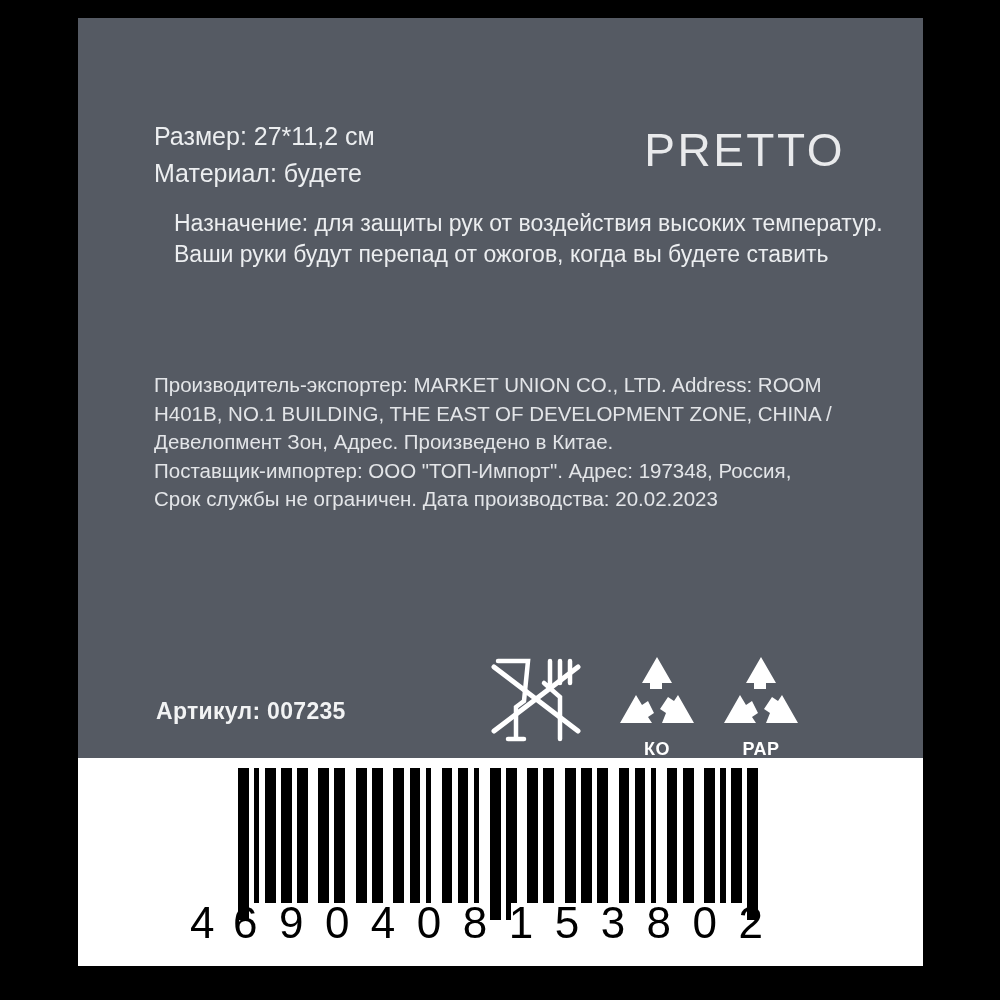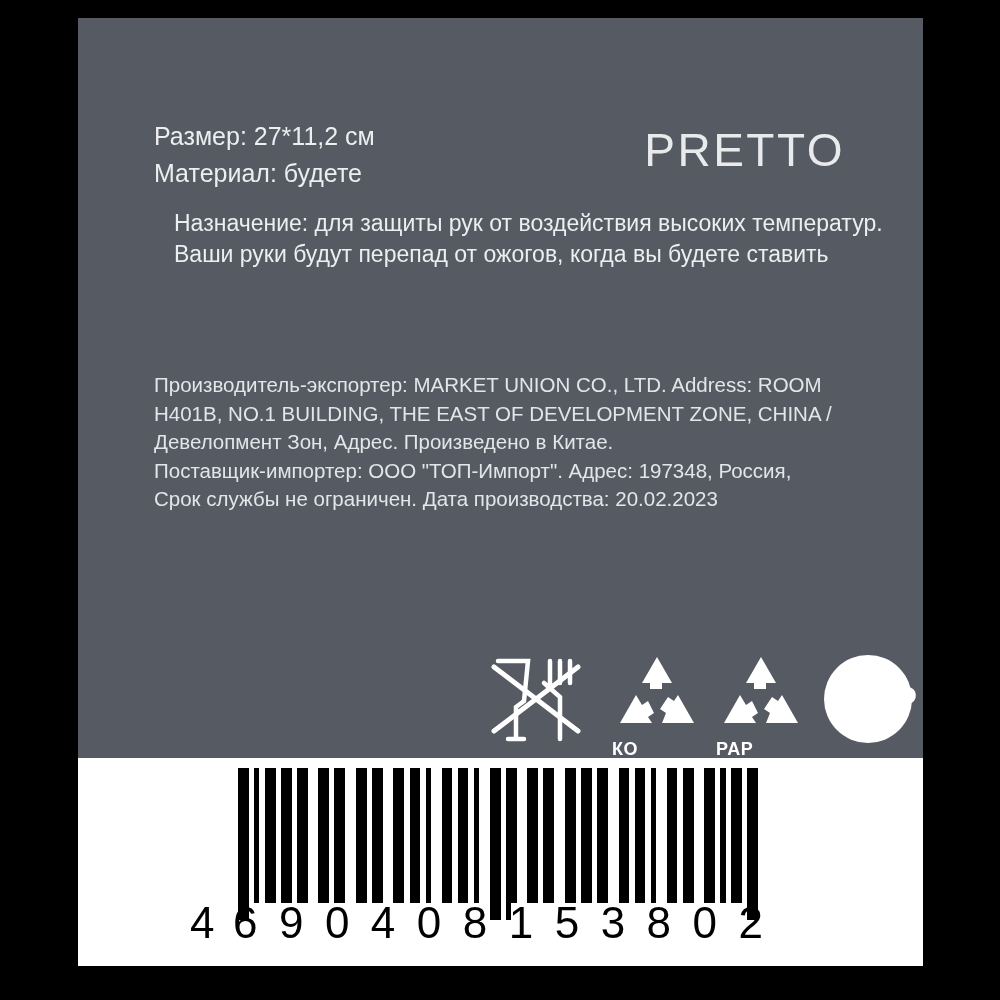--- a/index.html
+++ b/index.html
@@ -92,20 +92,21 @@
     width: 420px;
     height: 110px;
   }
   .icon {
     position: absolute;
     top: 0;
   }
   .icon-caption {
     position: absolute;
     width: 100%;
+    text-align: center;
     top: 86px;
     color: #ffffff;
     font-size: 18px;
     font-weight: bold;
     letter-spacing: 0.5px;
   }
   
   .barcode-wrap {
     position: absolute;
     left: 0;
@@ -170,20 +171,21 @@
     </div>
 
     <div class="manufacturer">
       <div>Производитель-экспортер: MARKET UNION CO., LTD. Address: ROOM</div>
       <div>H401B, NO.1 BUILDING, THE EAST OF DEVELOPMENT ZONE, CHINA  /</div>
       <div>Девелопмент Зон, Адрес. Произведено в Китае.</div>
       <div>Поставщик-импортер: ООО "ТОП-Импорт". Адрес: 197348, Россия,</div>
       <div>Срок службы не ограничен. Дата производства: 20.02.2023</div>
     </div>
 
+    <div class="article">Артикул: 007235</div>
 
     <div class="icon-strip">
 
       <div class="icon" style="left:0px; width:95px; height:100px;">
         <svg width="95" height="100" viewBox="0 0 95 100" aria-hidden="true">
           <g fill="none" stroke="#ffffff" stroke-width="4.5" stroke-linecap="round">
 
             <path d="M10 8 L40 8 L36 48 L28 54 L28 86 M20 86 L36 86"></path>
 
             <path d="M62 8 L62 30 M72 8 L72 30 M82 8 L82 30 M56 30 Q72 44 72 44 L72 86"></path>
@@ -209,27 +211,20 @@
         <svg width="90" height="84" viewBox="0 0 90 84" aria-hidden="true">
           <g fill="#ffffff">
             <path d="M45 4 L60 30 L50 30 L50 36 L38 36 L38 30 L30 30 Z"></path>
             <path d="M8 70 L24 42 L30 52 L36 48 L42 60 L36 64 L40 70 Z"></path>
             <path d="M82 70 L50 70 L54 60 L48 56 L56 44 L62 48 L66 42 Z"></path>
           </g>
         </svg>
         <div class="icon-caption">PAP</div>
       </div>
 
-      <div class="icon" style="left:332px; width:110px; height:100px;">
-        <svg width="110" height="92" viewBox="0 0 110 92" aria-hidden="true">
-          <circle cx="48" cy="46" r="44" fill="#ffffff"></circle>
-          <path d="M48 14 A32 32 0 1 0 48 78 A24 24 0 1 1 48 14 Z" fill="#555a63"></path>
-          <text x="74" y="60" font-family="Liberation Sans, sans-serif" font-size="36" font-weight="bold" fill="#ffffff" text-anchor="middle">TP</text>
-        </svg>
-      </div>
 
     </div>
   </div>
 
   <div class="barcode-panel">
     <div class="barcode-wrap">
       <div class="bars" id="bars">
           <i class="tall" style="width: 5.36082px;"></i>
           <i class="tall" style="width: 5.36082px;"></i>
           <i class="w" style="width: 5.36082px;"></i>

